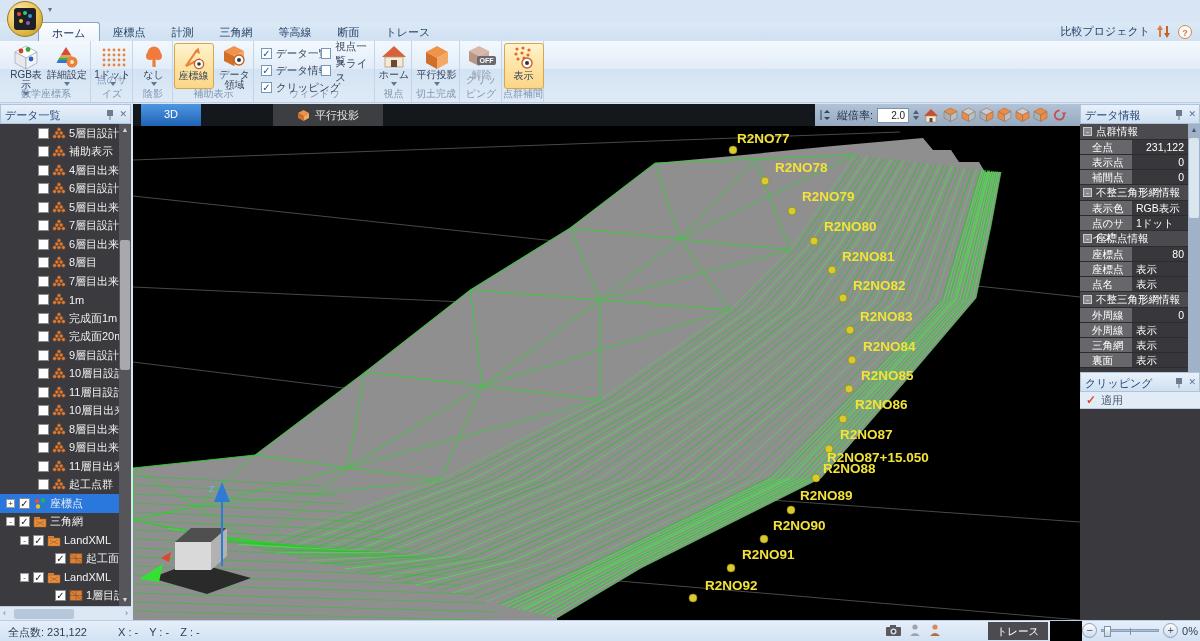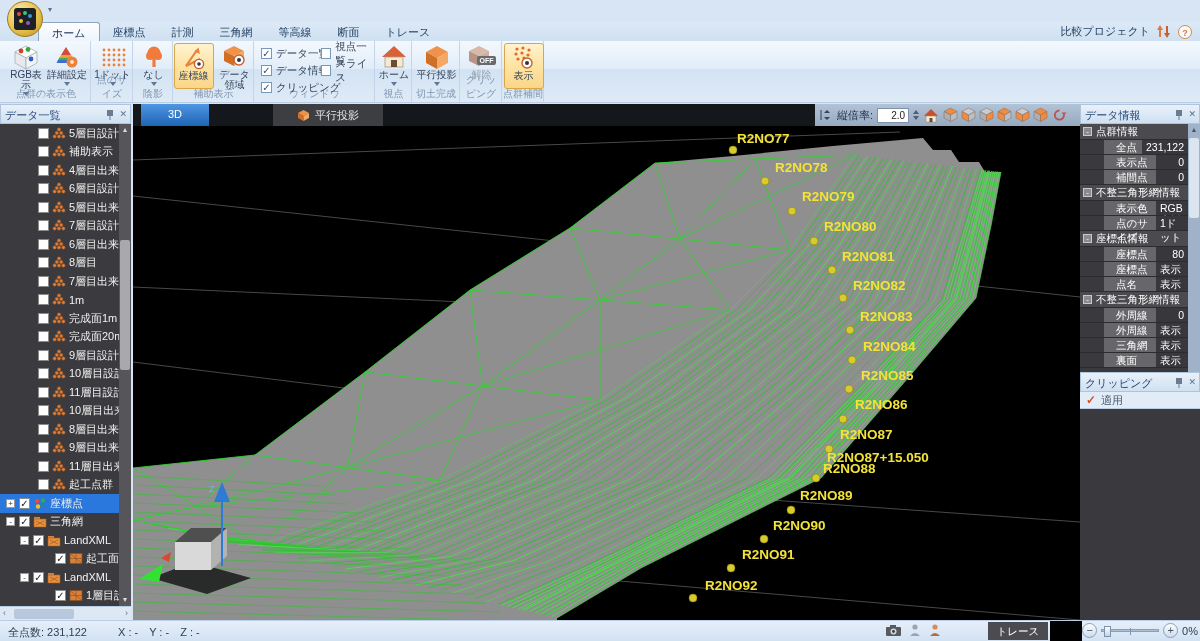--- a/index.html
+++ b/index.html
@@ -66,41 +66,41 @@
   #tree-vthumb { position:absolute; left:1px; top:116px; width:10px; height:130px; background:#a9a9ad; border-radius:2px; }
   .scroll-arrow { position:absolute; left:0; width:12px; height:12px; color:#d8d8d8; font-size:7px; text-align:center; line-height:12px; }
   #tree-hscroll { position:absolute; left:0; top:502px; width:131px; height:14px; background:#dde8f4; border-top:1px solid #b9cde5; }
   #tree-hthumb { position:absolute; left:14px; top:2px; width:60px; height:10px; background:#b7c8dc; border-radius:2px; }
   .hs-arrow { position:absolute; top:1px; color:#5c7392; font-size:9px; }
 
   
   #viewport { left:133px; top:104px; width:947px; height:516px; background:#000; }
   #vp-strip { position:absolute; left:0; top:0; width:947px; height:22px; background:#14171c; }
   .vtab { position:absolute; top:0; height:22px; font-size:11px; text-align:center; line-height:21px; }
-  #vtab-3d { left:8px; width:68px; background:linear-gradient(#4e96e2,#1f64b5); color:#fff; }
+  #vtab-3d { left:8px; width:60px; background:linear-gradient(#4e96e2,#1f64b5); color:#fff; }
   #vtab-pp { left:140px; width:110px; background:#3c3e42; color:#e6e6e6; display:flex; align-items:center; justify-content:center; gap:5px; }
   #vp-toolbar { position:absolute; right:0; top:0; width:265px; height:22px; background:linear-gradient(#b3c3d6,#96a9bf);
     display:flex; align-items:center; gap:4px; padding:0 4px; color:#1c2f4a; }
   #scale-input { width:32px; height:15px; background:#fff; border:1px solid #7e93ab; font-size:10px;
     text-align:right; padding:1px 3px 0 0; color:#222; }
   .spin { display:flex; flex-direction:column; gap:2px; }
   .spin i { width:0; height:0; border-left:3px solid transparent; border-right:3px solid transparent; }
   .spin .up { border-bottom:4px solid #4a5f7a; } .spin .dn { border-top:4px solid #4a5f7a; }
   #vp-canvas { position:absolute; left:0; top:22px; }
 
   
   #right-panel { left:1080px; top:104px; width:120px; height:516px; background:#3a3a3e; }
   #info-header { position:absolute; left:0; top:0; width:120px; }
   #info-body { position:absolute; left:0; top:20px; width:108px; }
   .sec-h { height:16px; background:#4b4b4f; color:#fff; display:flex; align-items:center; gap:4px;
     padding-left:3px; font-size:10.5px; border-bottom:1px solid #2c2c2e; }
   .sec-box { width:9px; height:9px; background:#8b8b8f; border:1px solid #c9c9cc; color:#fff; font-size:8px;
     line-height:7px; text-align:center; }
   .inforow { display:flex; height:15px; border-bottom:1px solid #2c2c2e; font-size:10.5px; }
-  .inforow .lab { width:52px; background:#67676b; color:#fff; padding:1px 0 0 12px;margin-left:24px; }
+  .inforow .lab { width:52px; background:#67676b; color:#fff; padding:1px 0 0 12px; }
   .inforow .val { flex:1; background:#38383c; color:#fff; padding:1px 4px 0 4px; }
   .inforow .val.num { text-align:right; }
   #info-vscroll { position:absolute; right:0; top:20px; width:12px; height:248px; background:#9fb2c8; }
   #info-vthumb { position:absolute; left:1px; top:14px; width:10px; height:80px; background:#dbe5f0; border-radius:2px; }
   #clip-header { position:absolute; left:0; top:268px; width:120px; }
   #clip-apply { position:absolute; left:0; top:288px; width:120px; height:17px; background:#e2ecf7;
     border-bottom:1px solid #b9cde5; color:#4a5a6e; display:flex; align-items:center; gap:5px; padding-left:6px; }
   #clip-check { color:#d4502e; font-weight:bold; font-size:12px; }
   #clip-body { position:absolute; left:0; top:305px; width:120px; height:211px; background:#3a3a3e; }
 
@@ -157,21 +157,21 @@
       </svg>
       <svg width="14" height="14">
         <circle cx="7" cy="7" r="6.5" fill="#f6fafe" stroke="#d98a3c"></circle>
         <text x="7" y="10.5" text-anchor="middle" font-size="9" font-weight="bold" fill="#d9743c">?</text>
       </svg>
     </div>
   </div>
 
   <div class="abs" id="ribbon-body">
       <div class="rgroup" style="left: 2px; width: 89px;">
-        <div class="rgroup-label">点群の表示色</div>
+        <div class="rgroup-label">数学座標系</div>
         <div class="rbtn" style="left: 4px;">
           <div class="ric">
             <svg width="26" height="26">
               <polygon points="13,2 24,8 13,14 2,8" fill="#fdfdfd" stroke="#9aa" stroke-width="0.7"></polygon>
               <polygon points="2,8 13,14 13,25 2,19" fill="#e8e8ee" stroke="#9aa" stroke-width="0.7"></polygon>
               <polygon points="24,8 13,14 13,25 24,19" fill="#f4f4f8" stroke="#9aa" stroke-width="0.7"></polygon>
               <circle cx="8" cy="7" r="2.4" fill="#d83c2e"></circle>
               <circle cx="15" cy="5.5" r="2.4" fill="#3ba53c"></circle>
               <circle cx="18" cy="15" r="2.4" fill="#2e5fc4"></circle>
             </svg>

